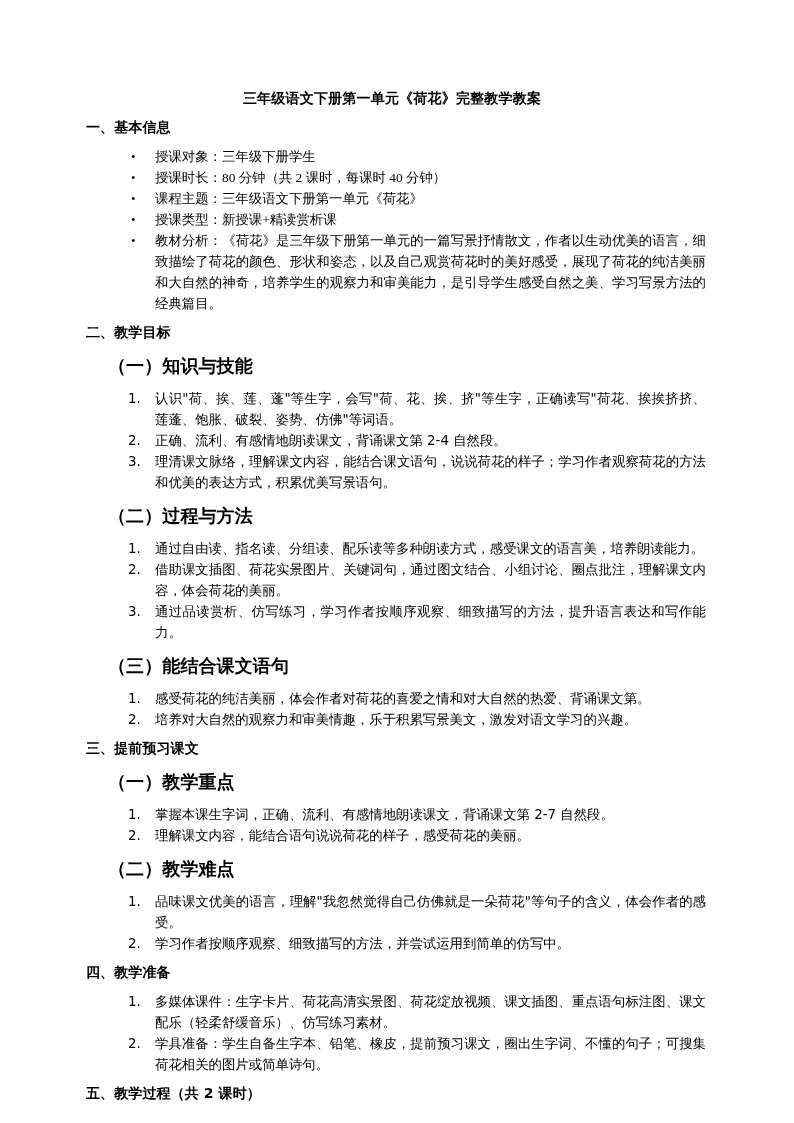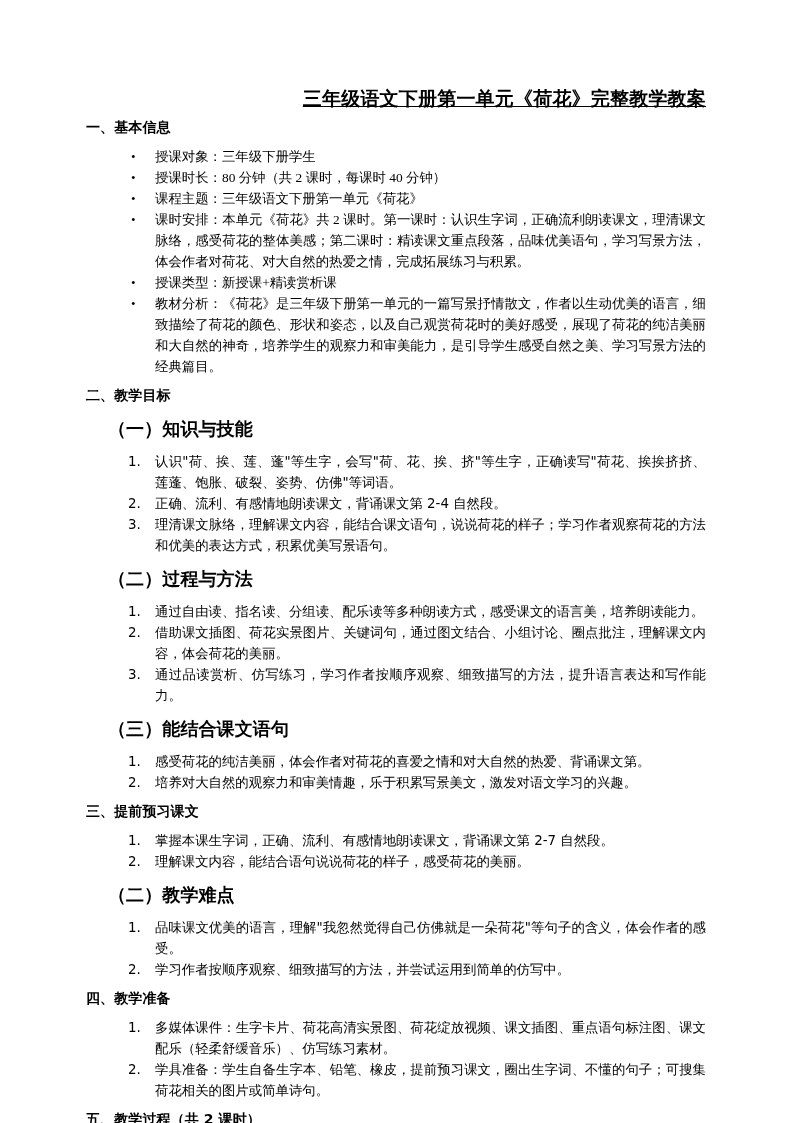--- a/index.html
+++ b/index.html
@@ -15,27 +15,26 @@
     overflow: hidden;
   }
   .page {
     position: relative;
     width: 794px;
     height: 1123px;
     box-sizing: border-box;
     padding: 88px 88px 60px 78px;
   }
   .doc-title {
-    text-align: right;
-    font-size: 19px;
+    text-align: center;
+    font-size: 14px;
     font-weight: bold;
     line-height: 21px;
     margin: 0 0 3px 0;
     letter-spacing: 0.2px;
-    text-decoration: underline;
   }
   .h1 {
     font-size: 14px;
     font-weight: bold;
     line-height: 21px;
     margin: 8px;
     padding-left: 0px;
     letter-spacing: 0.1px;
   }
   .h2 {
@@ -100,21 +99,20 @@
 <div class="page">
 
   <div class="doc-title">三年级语文下册第一单元《荷花》完整教学教案</div>
 
   <div>
     <div class="h1">一、基本信息</div>
     <ul class="bullets">
       <li>授课对象：三年级下册学生</li>
       <li>授课时长：80 分钟（共 2 课时，每课时 40 分钟）</li>
       <li>课程主题：三年级语文下册第一单元《荷花》</li>
-      <li>课时安排：本单元《荷花》共 2 课时。第一课时：认识生字词，正确流利朗读课文，理清课文脉络，感受荷花的整体美感；第二课时：精读课文重点段落，品味优美语句，学习写景方法，体会作者对荷花、对大自然的热爱之情，完成拓展练习与积累。</li>
       <li>授课类型：新授课+精读赏析课</li>
       <li>教材分析：《荷花》是三年级下册第一单元的一篇写景抒情散文，作者以生动优美的语言，细致描绘了荷花的颜色、形状和姿态，以及自己观赏荷花时的美好感受，展现了荷花的纯洁美丽和大自然的神奇，培养学生的观察力和审美能力，是引导学生感受自然之美、学习写景方法的经典篇目。</li>
     </ul>
   </div>
 
   <div>
     <div class="h1">二、教学目标</div>
 
     <div class="h2">（一）知识与技能</div>
     <ol class="nums">
@@ -133,20 +131,21 @@
     <div class="h2">（三）能结合课文语句</div>
     <ol class="nums">
       <li>感受荷花的纯洁美丽，体会作者对荷花的喜爱之情和对大自然的热爱、背诵课文第。</li>
       <li>培养对大自然的观察力和审美情趣，乐于积累写景美文，激发对语文学习的兴趣。</li>
     </ol>
   </div>
 
   <div>
     <div class="h1">三、提前预习课文</div>
 
+    <div class="h2">（一）教学重点</div>
     <ol class="nums">
       <li>掌握本课生字词，正确、流利、有感情地朗读课文，背诵课文第 2-7 自然段。</li>
       <li>理解课文内容，能结合语句说说荷花的样子，感受荷花的美丽。</li>
     </ol>
 
     <div class="h2">（二）教学难点</div>
     <ol class="nums">
       <li>品味课文优美的语言，理解"我忽然觉得自己仿佛就是一朵荷花"等句子的含义，体会作者的感受。</li>
       <li>学习作者按顺序观察、细致描写的方法，并尝试运用到简单的仿写中。</li>
     </ol>

